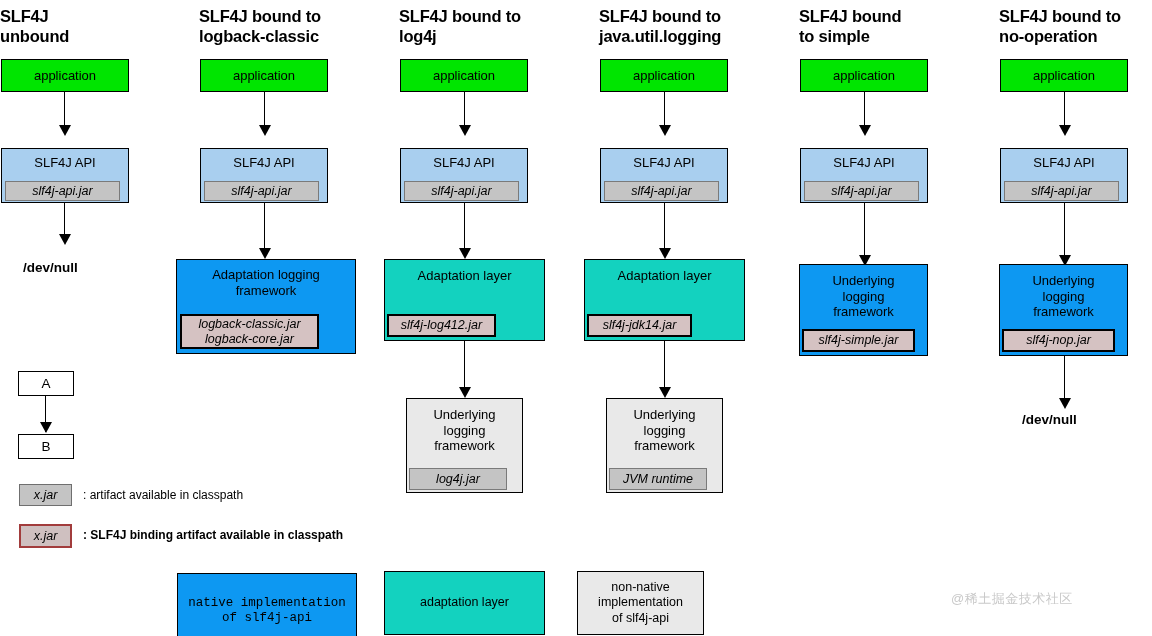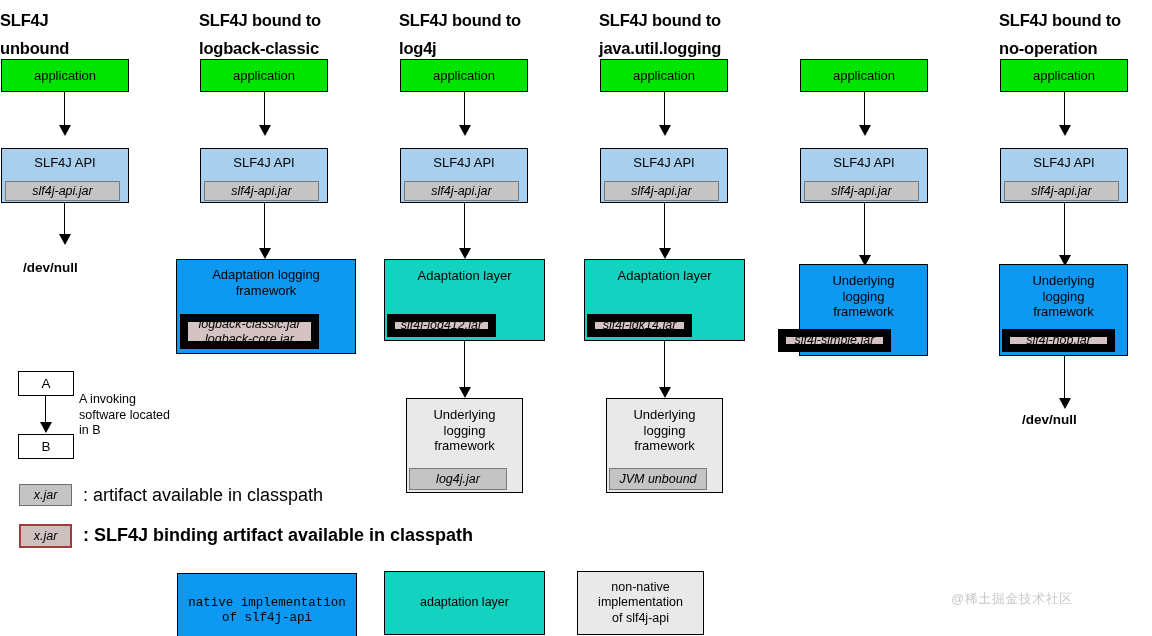--- a/index.html
+++ b/index.html
@@ -20,21 +20,21 @@
     left: 0; top: 0;
     width: 1152px;
     height: 636px;
   }
 
   
   .col-title {
     position: absolute;
     font-weight: bold;
     font-size: 16.5px;
-    line-height: 28px;
+    line-height: 20px;
     letter-spacing: -0.2px;
     white-space: pre-line;
     color: #000;
   }
 
   
   .node {
     position: absolute;
     border: 1px solid #000000;
     box-sizing: border-box;
@@ -71,21 +71,21 @@
     text-align: center;
     color: #000;
     display: flex;
     flex-direction: column;
     align-items: center;
     justify-content: center;
     white-space: pre-line;
   }
   .jar.binding {
     background: #d5c2c2;
-    border: 8px solid #000000;
+    border: 2px solid #000000;
   }
 
   
   .arrow-line {
     position: absolute;
     width: 1px;
     background: #000000;
   }
   .arrow-head {
     position: absolute;
@@ -134,21 +134,21 @@
     align-items: center;
     justify-content: center;
     color: #000;
   }
   .legend-jar.binding {
     background: #cfc0c0;
     border: 2px solid #a23c3c;
   }
   .legend-caption {
     position: absolute;
-    font-size: 18px;
+    font-size: 12px;
     line-height: 15px;
     white-space: nowrap;
     color: #000;
   }
 
   
   .key-box {
     position: absolute;
     border: 1px solid #000;
     box-sizing: border-box;
@@ -177,20 +177,22 @@
 <div class="canvas">
 
   <div class="col-title" style="left:0px; top:6px; width:150px;">SLF4J
 unbound</div>
   <div class="col-title" style="left:199px; top:6px; width:185px;">SLF4J bound to
 logback-classic</div>
   <div class="col-title" style="left:399px; top:6px; width:185px;">SLF4J bound to
 log4j</div>
   <div class="col-title" style="left:599px; top:6px; width:195px;">SLF4J bound to
 java.util.logging</div>
+  <div class="col-title" style="left:799px; top:6px; width:175px;">SLF4J bound
+to simple</div>
   <div class="col-title" style="left:999px; top:6px; width:175px;">SLF4J bound to
 no-operation</div>
 
   <div class="node c-app" style="left:1px; top:59px; width:128px; height:33px;">
     <div class="node-label" style="padding-top:8px;">application</div>
   </div>
   <div class="arrow-line" style="left:64px; top:92px; height:35px;"></div>
   <div class="arrow-head" style="left:59px; top:125px;"></div>
 
   <div class="node c-api" style="left:1px; top:148px; width:128px; height:55px;">
@@ -266,41 +268,41 @@
   </div>
   <div class="jar binding" style="left:587px; top:314px; width:105px; height:23px;">slf4j-jdk14.jar</div>
   <div class="arrow-line" style="left:664px; top:341px; height:48px;"></div>
   <div class="arrow-head" style="left:659px; top:387px;"></div>
 
   <div class="node c-nonnative" style="left:606px; top:398px; width:117px; height:95px;">
     <div class="node-label" style="padding-top:8px;">Underlying
 logging
 framework</div>
   </div>
-  <div class="jar" style="left:609px; top:468px; width:98px; height:22px;">JVM unbound</div>
+  <div class="jar" style="left:609px; top:468px; width:98px; height:22px;">JVM runtime</div>
 
   <div class="node c-app" style="left:800px; top:59px; width:128px; height:33px;">
     <div class="node-label" style="padding-top:8px;">application</div>
   </div>
   <div class="arrow-line" style="left:864px; top:92px; height:35px;"></div>
   <div class="arrow-head" style="left:859px; top:125px;"></div>
 
   <div class="node c-api" style="left:800px; top:148px; width:128px; height:55px;">
     <div class="node-label" style="padding-top:6px;">SLF4J API</div>
   </div>
   <div class="jar" style="left:804px; top:181px; width:115px; height:20px;">slf4j-api.jar</div>
   <div class="arrow-line" style="left:864px; top:203px; height:55px;"></div>
   <div class="arrow-head" style="left:859px; top:255px;"></div>
 
   <div class="node c-native" style="left:799px; top:264px; width:129px; height:92px;">
     <div class="node-label" style="padding-top:8px;">Underlying
 logging
 framework</div>
   </div>
-  <div class="jar binding" style="left:778px; top:329px; width:113px; height:23px;">slf4j-simple.jar</div>
+  <div class="jar binding" style="left:802px; top:329px; width:113px; height:23px;">slf4j-simple.jar</div>
 
   <div class="node c-app" style="left:1000px; top:59px; width:128px; height:33px;">
     <div class="node-label" style="padding-top:8px;">application</div>
   </div>
   <div class="arrow-line" style="left:1064px; top:92px; height:35px;"></div>
   <div class="arrow-head" style="left:1059px; top:125px;"></div>
 
   <div class="node c-api" style="left:1000px; top:148px; width:128px; height:55px;">
     <div class="node-label" style="padding-top:6px;">SLF4J API</div>
   </div>
@@ -315,23 +317,20 @@
   </div>
   <div class="jar binding" style="left:1002px; top:329px; width:113px; height:23px;">slf4j-nop.jar</div>
   <div class="arrow-line" style="left:1064px; top:356px; height:44px;"></div>
   <div class="arrow-head" style="left:1059px; top:398px;"></div>
   <div class="devnull" style="left:1022px; top:412px;">/dev/null</div>
 
   <div class="legend-box" style="left:18px; top:371px; width:56px; height:25px;">A</div>
   <div class="arrow-line" style="left:45px; top:396px; height:36px;"></div>
   <div class="arrow-head" style="left:40px; top:422px;"></div>
   <div class="legend-box" style="left:18px; top:434px; width:56px; height:25px;">B</div>
-  <div class="legend-text" style="left:79px; top:392px; width:130px;">A invoking
-software located
-in B</div>
 
   <div class="legend-jar" style="left:19px; top:484px; width:53px; height:22px;">x.jar</div>
   <div class="legend-caption" style="left:83px; top:488px;">: artifact available in classpath</div>
 
   <div class="legend-jar binding" style="left:19px; top:524px; width:53px; height:24px;">x.jar</div>
   <div class="legend-caption" style="left:83px; top:528px;font-weight:bold;">: SLF4J binding artifact available in classpath</div>
 
   <div class="key-box c-native" style="left:177px; top:573px; width:180px; height:76px;font-family:Liberation Mono, monospace;">native implementation
 of slf4j-api</div>
   <div class="key-box c-adapt" style="left:384px; top:571px; width:161px; height:64px;">adaptation layer</div>

